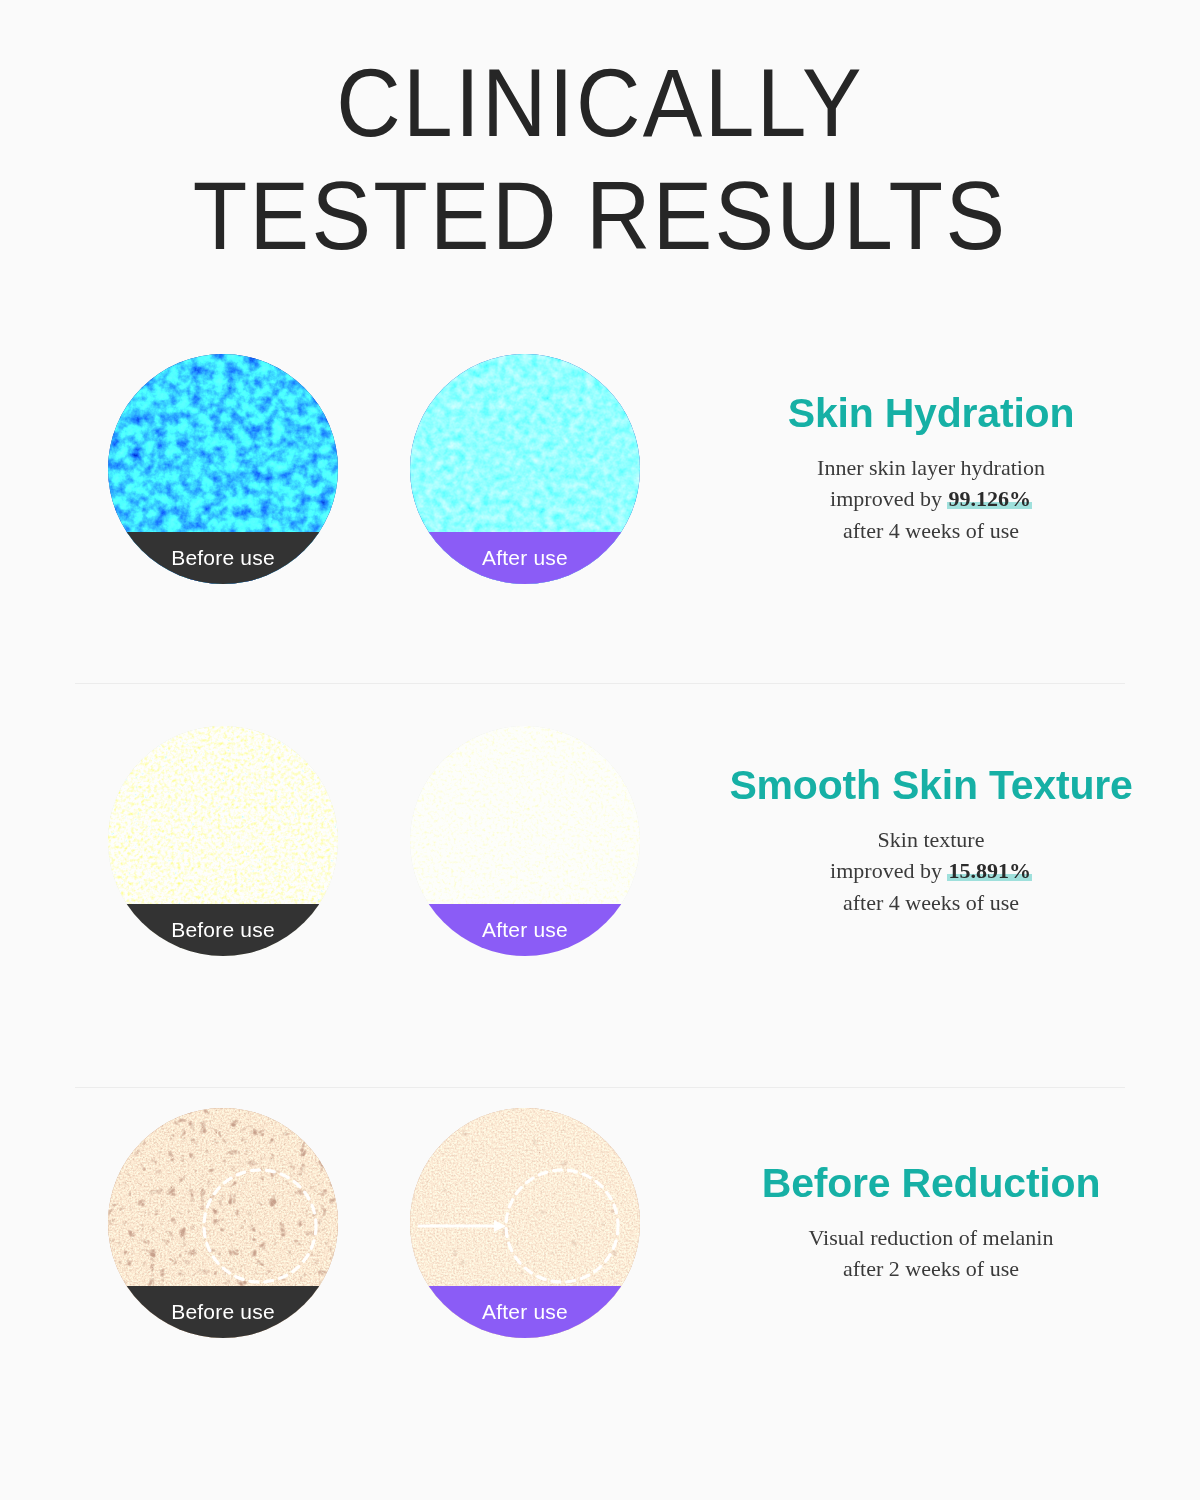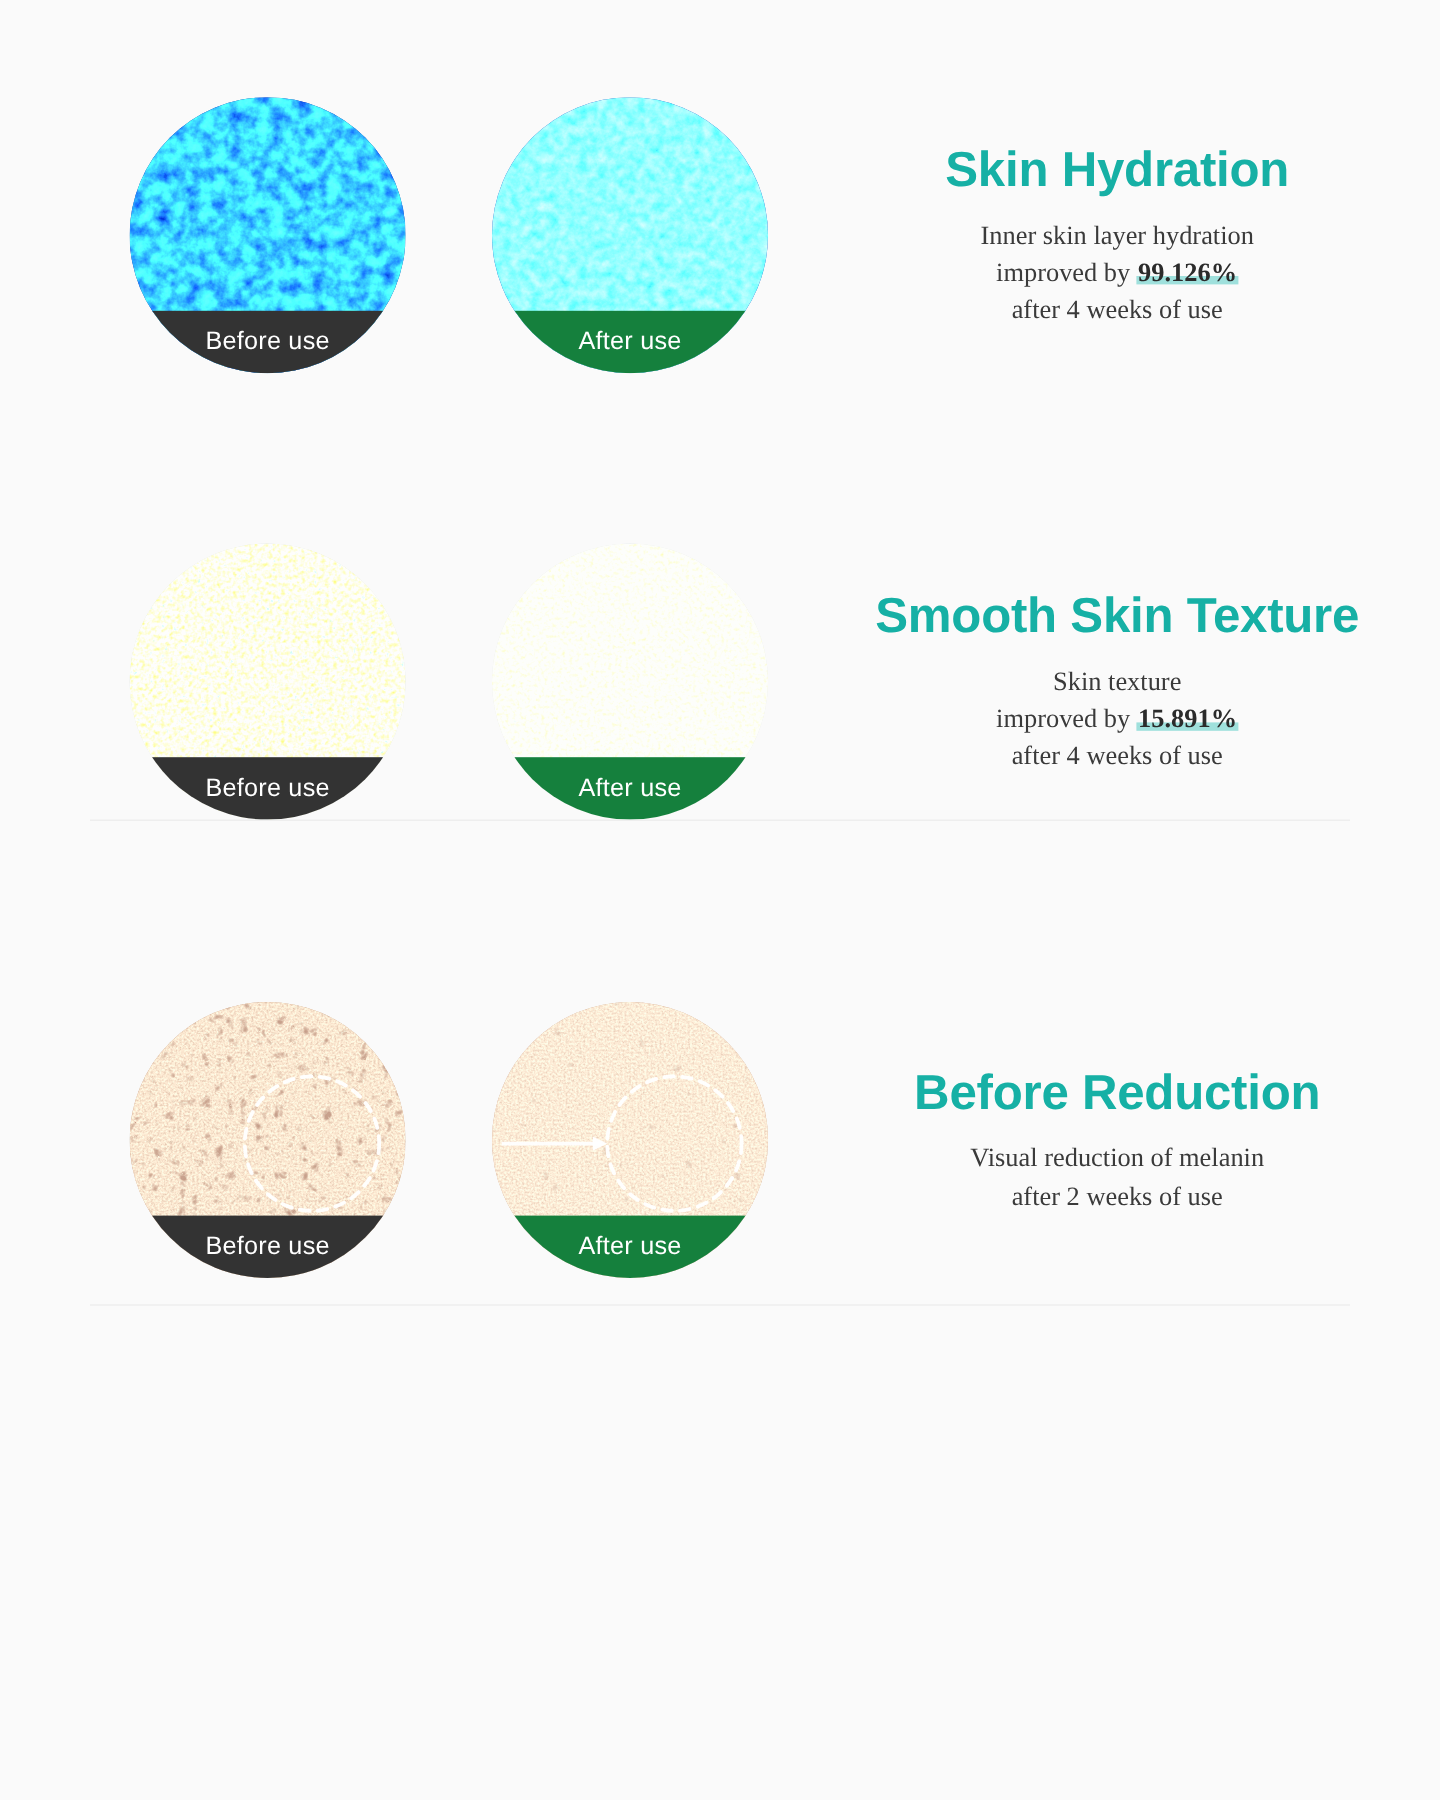--- a/index.html
+++ b/index.html
@@ -95,21 +95,21 @@
     display:flex;
     align-items:center;
     justify-content:center;
     color:#ffffff;
     font-size:21px;
     font-weight:400;
     letter-spacing:0.2px;
     z-index:3;
   }
   .caption-band.before { background:#333333; }
-  .caption-band.after  { background:#15803d; }
+  .caption-band.after  { background:#8b5cf6; }
 
   
   .annot {
     position:absolute;
     inset:0;
     z-index:2;
     pointer-events:none;
   }
 
   
@@ -155,20 +155,24 @@
     background:#9fe0dc;
     z-index:-1;
   }
   .hl-wrap { position:relative; z-index:0; }
 </style>
 </head>
 <body>
 
 <div class="page">
 
+  <div class="title-block">
+    <span class="title-line">CLINICALLY</span>
+    <span class="title-line">TESTED RESULTS</span>
+  </div>
 
   <div class="sections">
 
     <div class="divider d1"></div>
     <div class="divider d2"></div>
 
     <div class="section s1">
 
       <div class="circle-pair">
 

